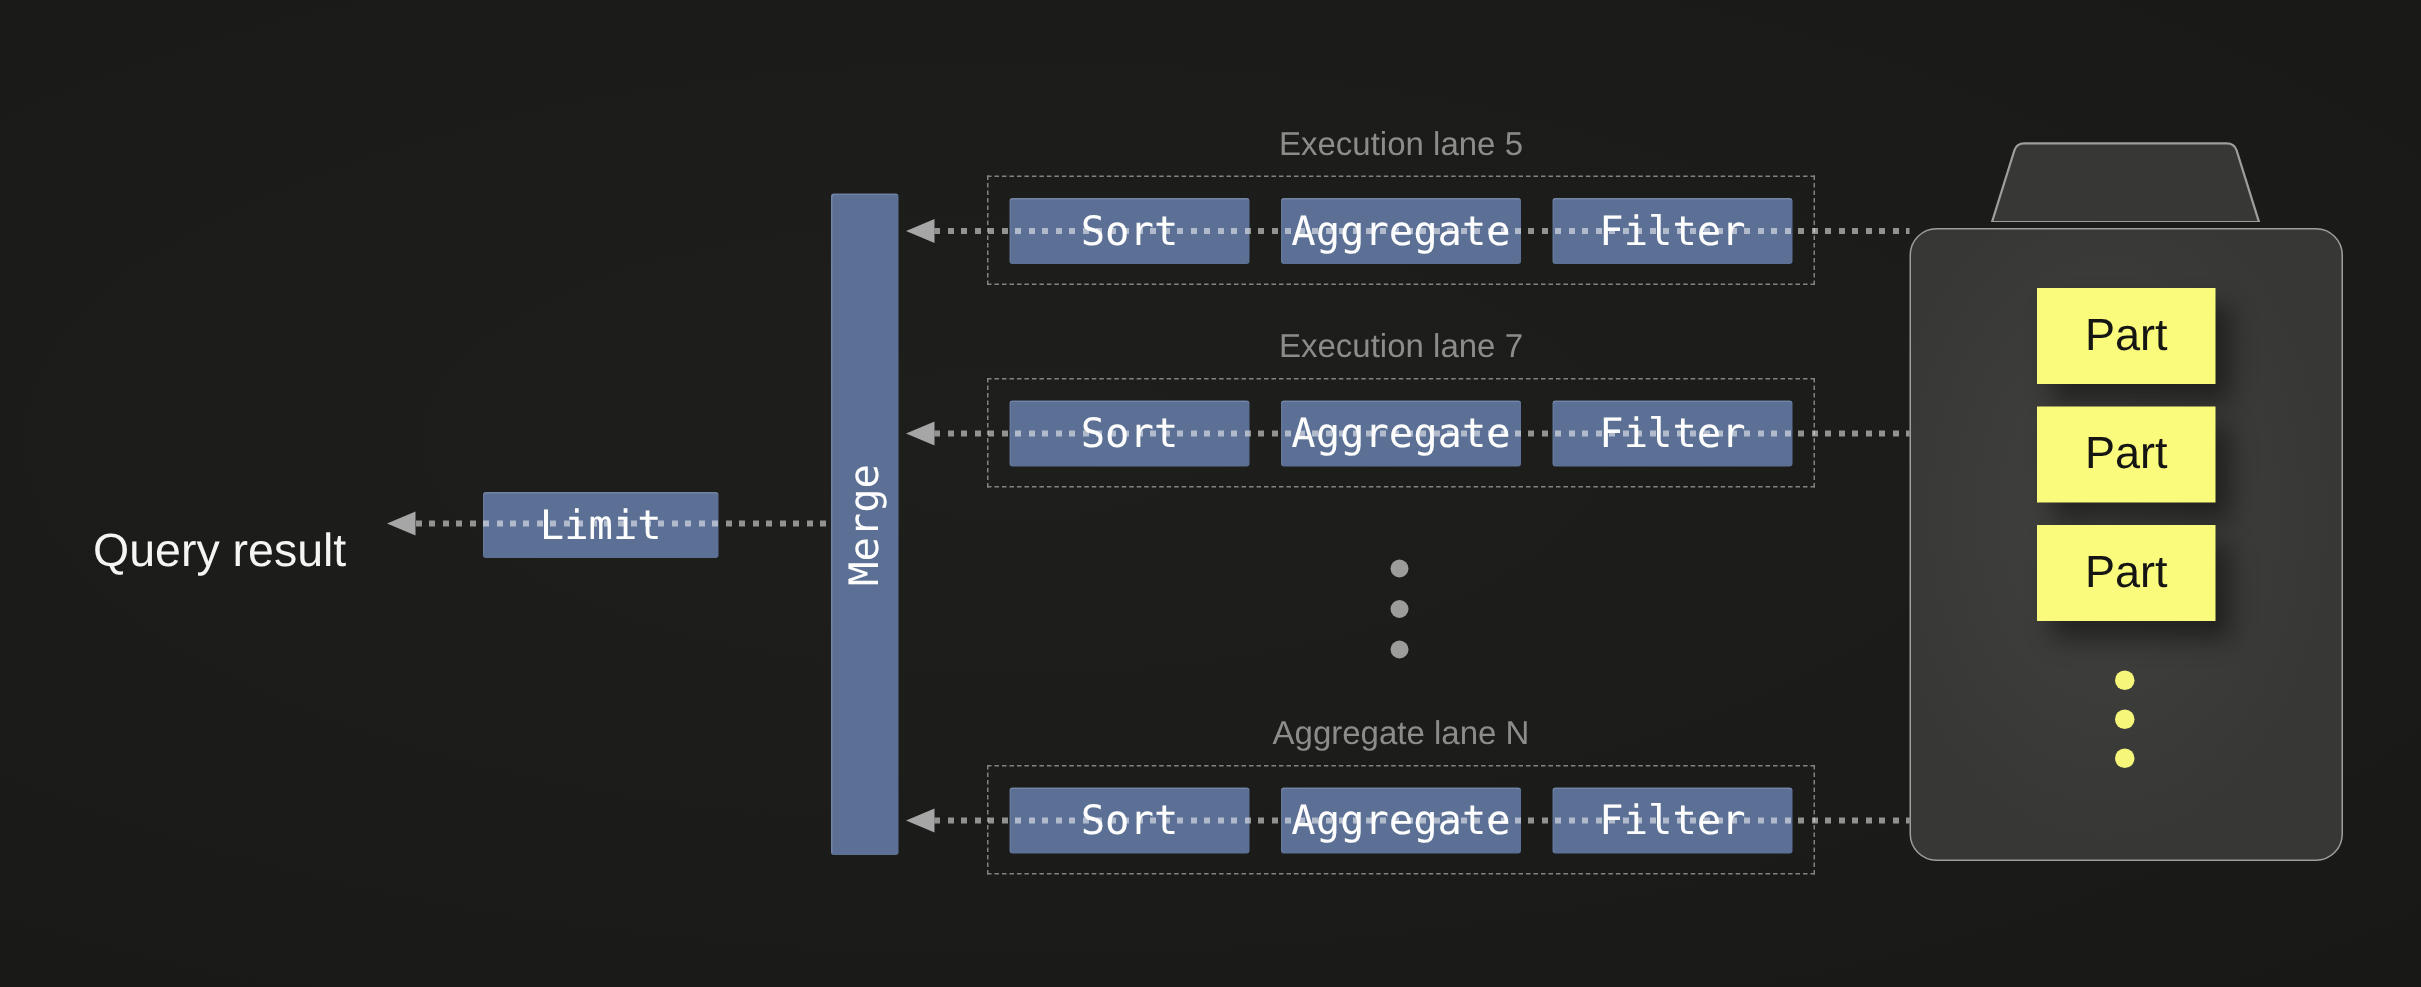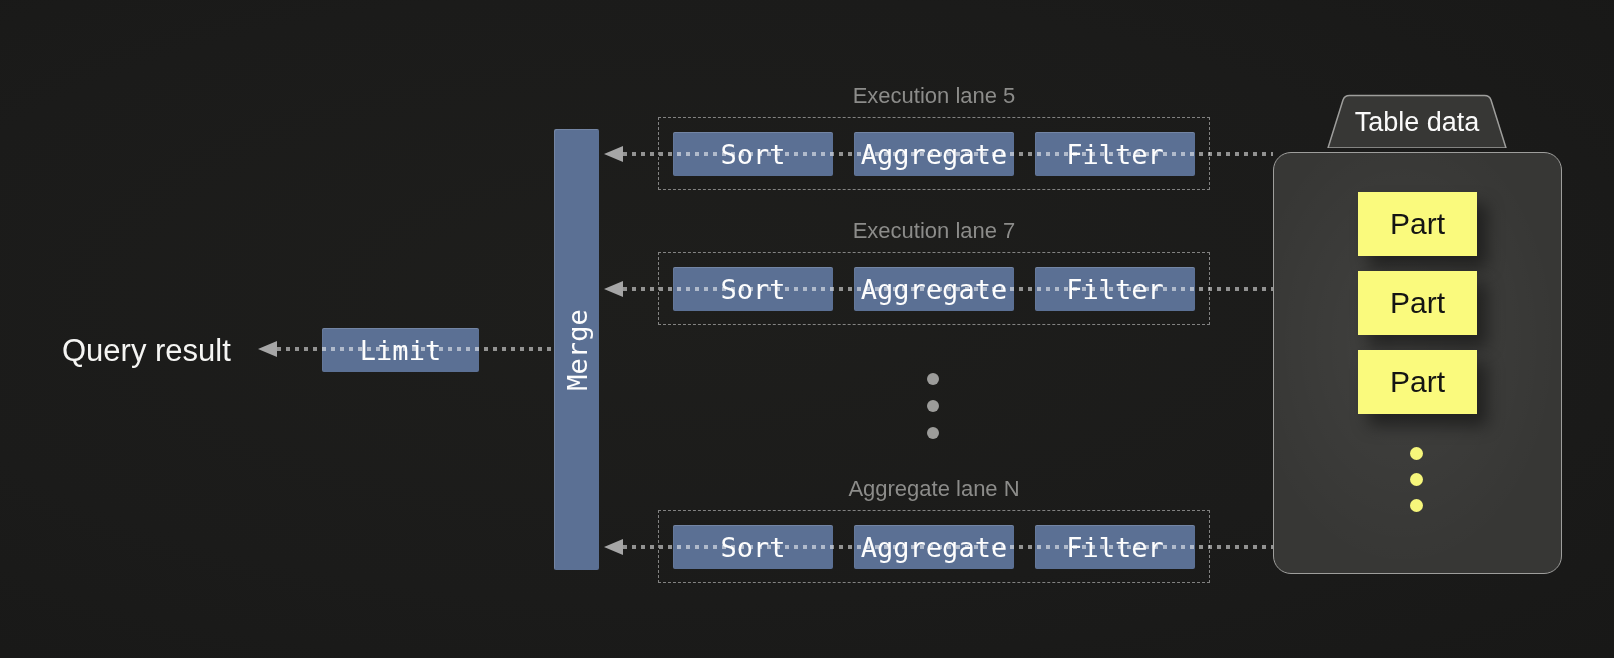--- a/index.html
+++ b/index.html
@@ -2,21 +2,21 @@
 <html><head>
 <meta charset="utf-8">
 <style>
   html,body{margin:0;padding:0;background:#191918;}
   #stage{
     position:relative; width:1614px; height:658px; overflow:hidden;
     background:radial-gradient(ellipse at 42% 45%, #1e1e1c 0%, #1b1b1a 60%, #181817 100%);
     font-family:"Liberation Sans", sans-serif;
   }
   
-  .plain-label{position:absolute; color:#f5f5f3; font-size:31px; line-height:36px; white-space:nowrap;}
+  .plain-label{position:absolute; color:#f5f5f3; font-size:31px; line-height:36px; white-space:nowrap;margin-top:16px;}
   .lane-title{position:absolute; left:658px; width:552px; text-align:center;
     color:#8c8c8a; font-size:22px; line-height:26px; top:-34px;}
   
   .op-box{
     position:absolute; height:44px; background:#5b7094; border-radius:2px;
     display:flex; align-items:center; justify-content:center;
     color:#fdfdfd; font-family:"DejaVu Sans Mono", monospace; font-size:27px;
     box-shadow:inset 0 1px 0 rgba(255,255,255,.15), inset 1px 0 0 rgba(255,255,255,.06);
     z-index:2;
   }
@@ -126,21 +126,20 @@
     <div class="op-box op-sort">Sort</div>
     <div class="op-box op-agg">Aggregate</div>
     <div class="op-box op-filter">Filter</div>
     <div class="arrow-left"></div>
     <div class="dotline"></div>
   </div>
 
   <svg id="table-tab" viewBox="0 0 202 58">
     <path d="M 12 58 L 27 10 Q 28.5 5.5 33.5 5.5 L 168.5 5.5 Q 173.5 5.5 175 10 L 190 58 Z" fill="#373735" stroke="#9e9e9c" stroke-width="1.5"></path>
   </svg>
-  <div id="table-title">Table data</div>
 
   <div id="table-container">
     <div class="glow"></div>
     <div class="part-box" style="top:39px;">Part</div>
     <div class="part-box" style="top:118px;">Part</div>
     <div class="part-box" style="top:197px;">Part</div>
     <div class="vdots" id="part-ellipsis">
       <div class="dot"></div>
       <div class="dot"></div>
       <div class="dot"></div>

